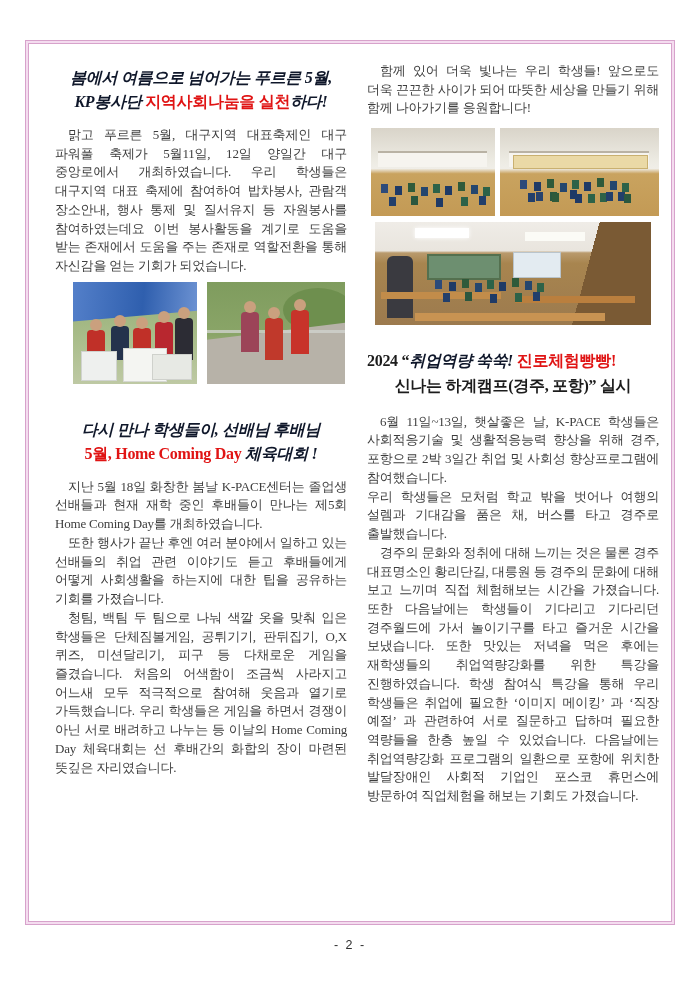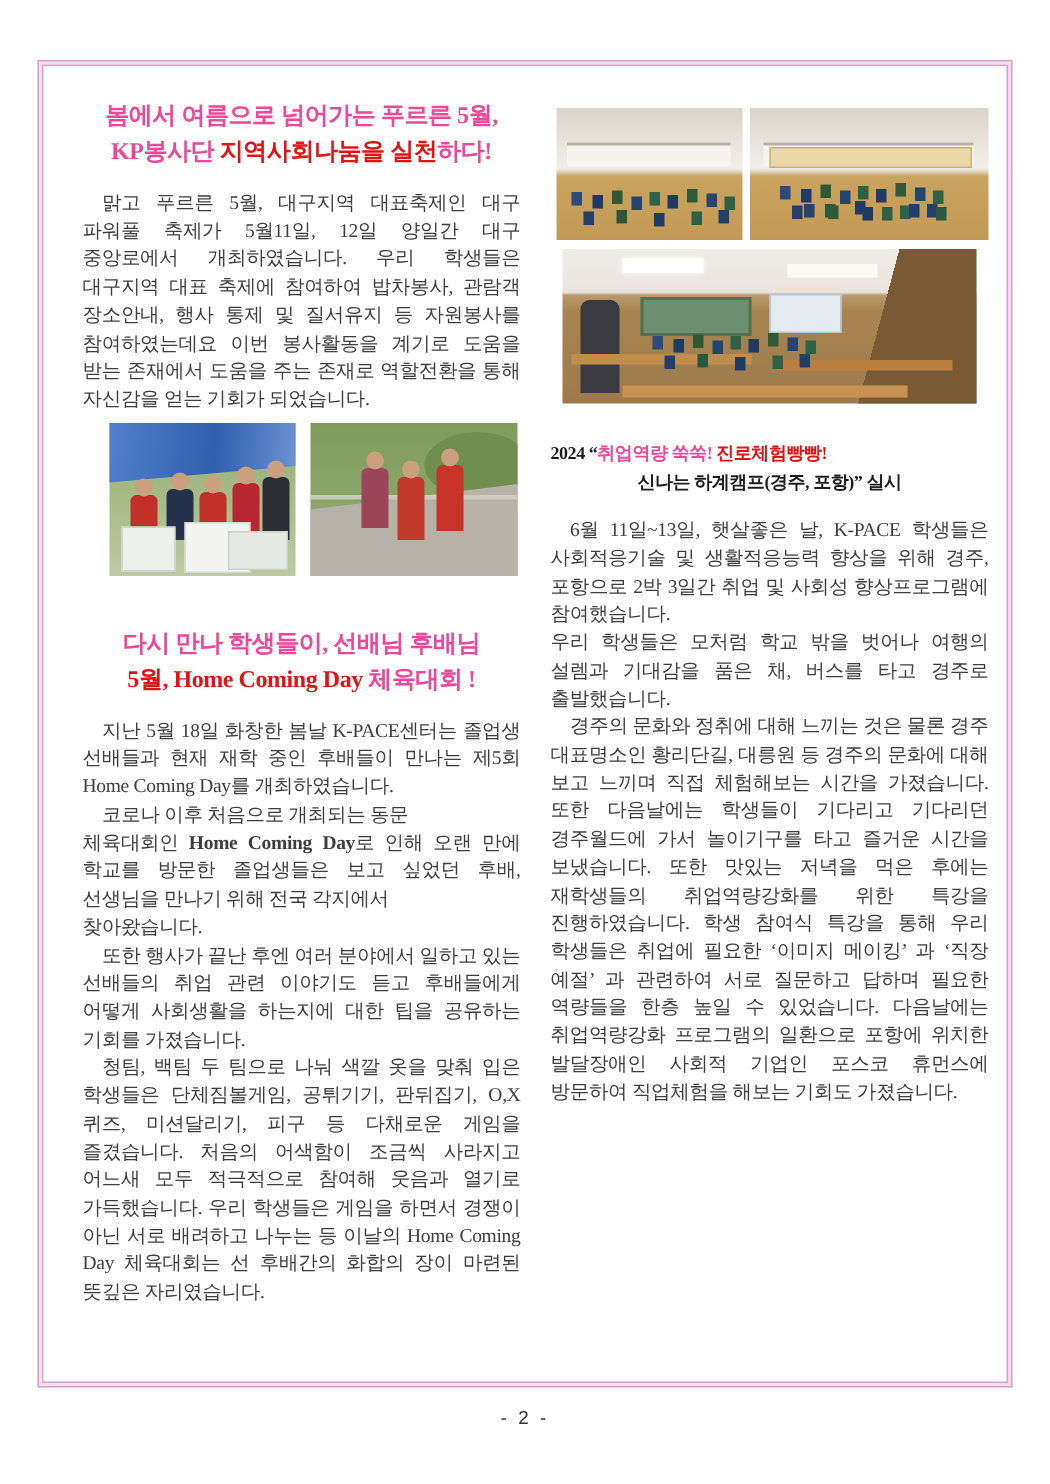--- a/index.html
+++ b/index.html
@@ -20,26 +20,26 @@
     display:flex;gap:20px;overflow:hidden;
   }
   .col{width:292px;flex:0 0 292px;}
 
   .headline{
     text-align:center;font-weight:bold;font-size:16px;line-height:1.5;
     letter-spacing:-0.3px;margin:4px 0 12px 0;
   }
   .headline-left2{margin-top:34px;}
   .headline-r{
-    font-weight:bold;font-size:12px;line-height:1.55;letter-spacing:-0.3px;
+    font-weight:bold;font-size:16px;line-height:1.55;letter-spacing:-0.3px;
     margin:24px 0 14px 0;color:#1c1c1c;
   }
   .headline-r .l1{text-align:left;}
   .headline-r .l2{text-align:center;}
-  .blue{color:#ec4899;}
+  .blue{color:#0f172a;font-style:italic;}
   .red{color:#e01414;}
   .black{color:#1c1c1c;}
 
   .para{
     font-size:13px;line-height:1.44;color:#3d3d3d;margin:0;
     text-align:justify;word-break:keep-all;letter-spacing:-0.2px;
   }
   .indent{text-indent:13px;}
   .b{font-weight:bold;}
 
@@ -147,27 +147,27 @@
             <i class="fig f3"></i>
         </div>
       </div>
 
       <div class="headline headline-left2">
         <span class="blue">다시 만나 학생들이, 선배님 후배님</span><br>
         <span class="red">5월, Home Coming Day </span><span class="blue">체육대회 !</span>
       </div>
 
       <p class="para indent">지난 5월 18일 화창한 봄날 K-PACE센터는 졸업생 선배들과 현재 재학 중인 후배들이 만나는 제5회 Home Coming Day를 개최하였습니다.</p>
-      <p class="para indent"><span>코로나 이후 처음으로 개최되는 동문</span><br><span>체육대회인 </span><span class="b">Home Coming Day</span><span>로 인해 오랜 만에 학교를 방문한 졸업생들은 보고 싶었던 후배, 선생님을 만나기 위해 전국 각지에서</span><br><span>찾아왔습니다.</span></p>
       <p class="para indent">또한 행사가 끝난 후엔 여러 분야에서 일하고 있는 선배들의 취업 관련 이야기도 듣고 후배들에게 어떻게 사회생활을 하는지에 대한 팁을 공유하는 기회를 가졌습니다.</p>
       <p class="para indent">청팀, 백팀 두 팀으로 나눠 색깔 옷을 맞춰 입은 학생들은 단체짐볼게임, 공튀기기, 판뒤집기, O,X 퀴즈, 미션달리기, 피구 등 다채로운 게임을 즐겼습니다. 처음의 어색함이 조금씩 사라지고 어느새 모두 적극적으로 참여해 웃음과 열기로 가득했습니다. 우리 학생들은 게임을 하면서 경쟁이 아닌 서로 배려하고 나누는 등 이날의 Home Coming Day 체육대회는 선 후배간의 화합의 장이 마련된 뜻깊은 자리였습니다.</p>
     </div>
 
     <div class="col">
 
+      <p class="para indent">함께 있어 더욱 빛나는 우리 학생들! 앞으로도 더욱 끈끈한 사이가 되어 따뜻한 세상을 만들기 위해 함께 나아가기를 응원합니다!</p>
 
       <div class="photo-row row-right">
         <div class="photo p3">
           <i class="gym-wall"></i>
           <i class="crowd"></i>
         </div>
         <div class="photo p4">
           <i class="gym-wall"></i>
           <i class="banner"></i>
           <i class="crowd"></i>

